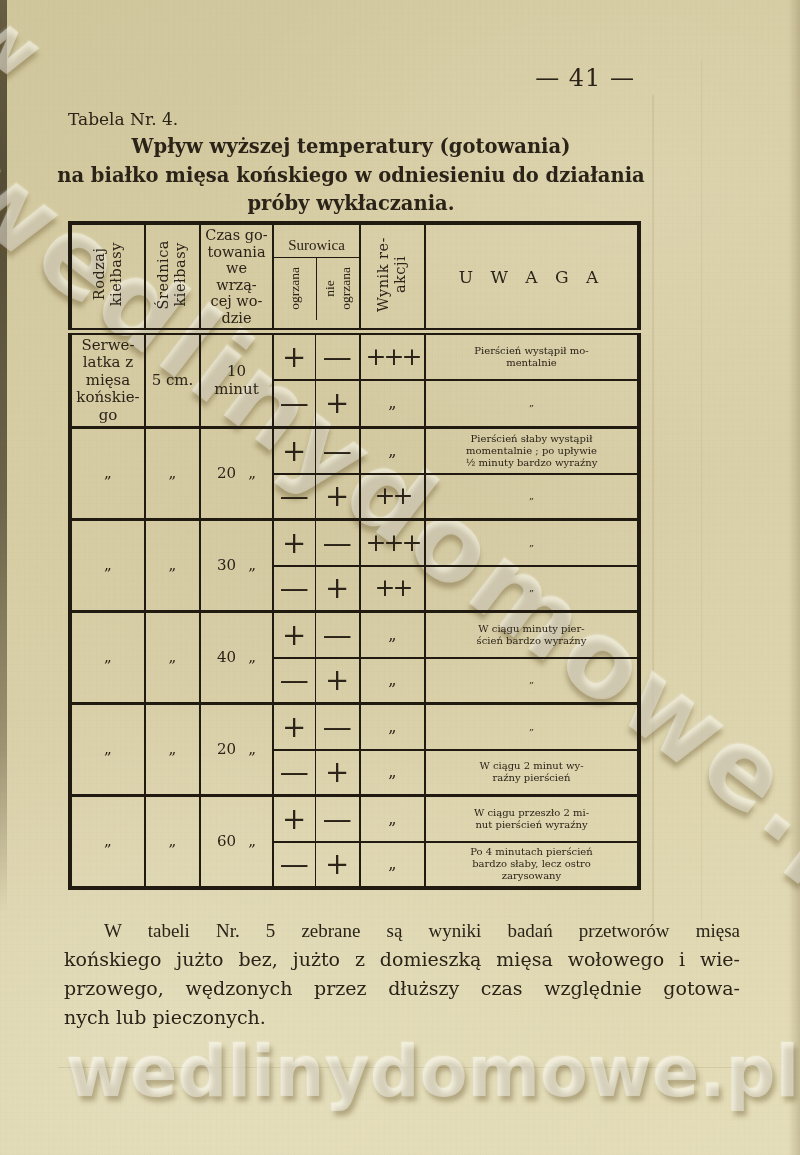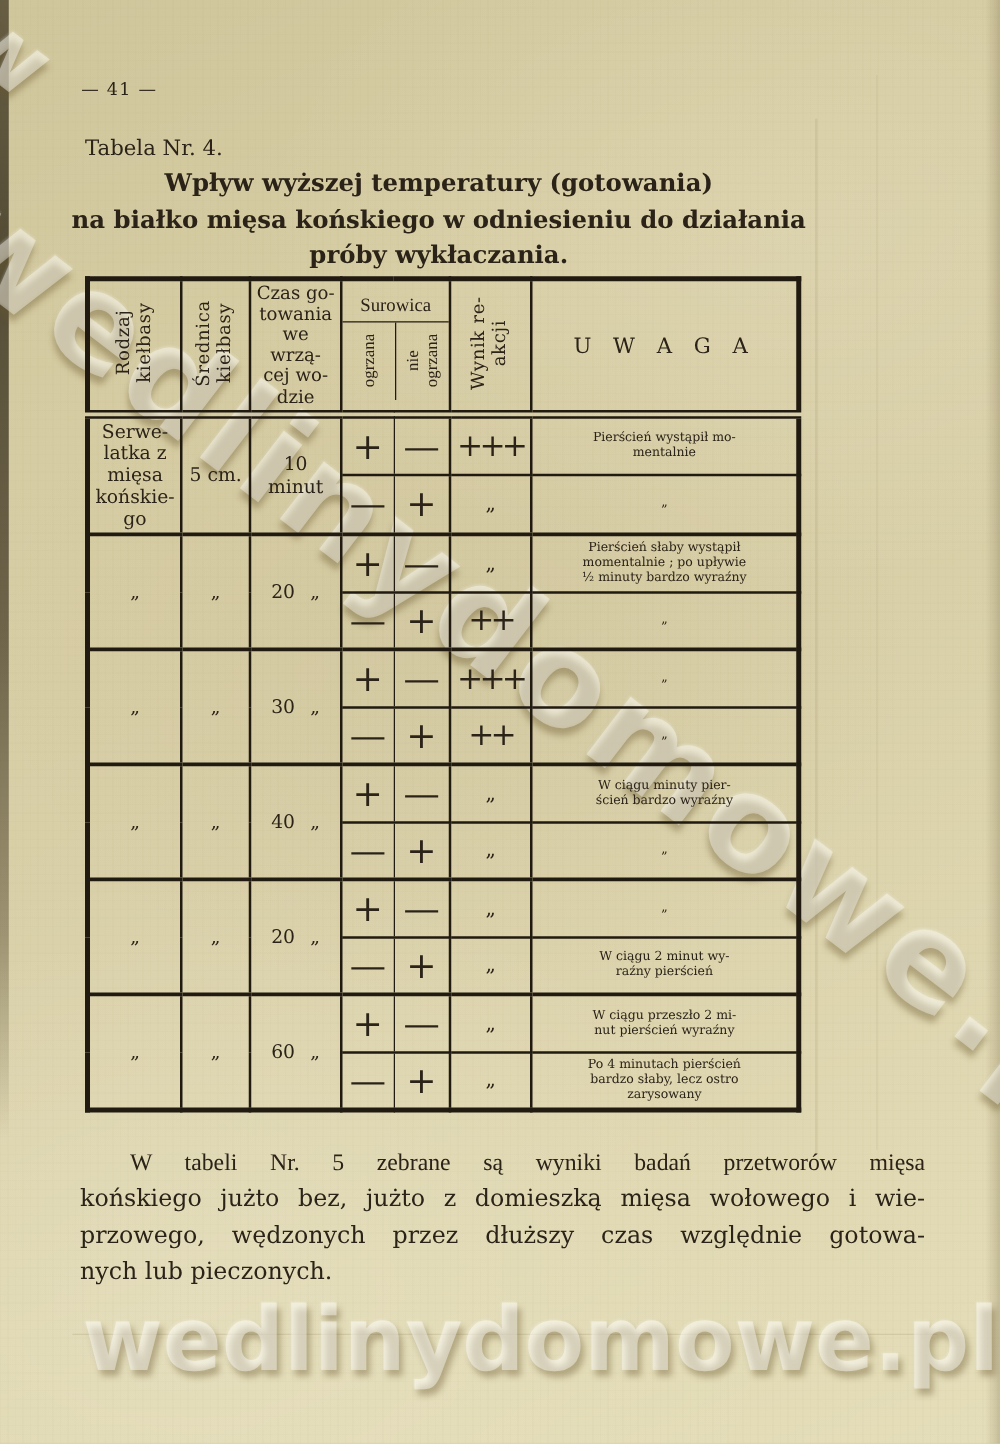--- a/index.html
+++ b/index.html
@@ -43,22 +43,22 @@
     text-shadow:3px 5px 5px rgba(104,88,46,0.40), -1px -1px 2px rgba(255,255,255,0.22);
     pointer-events:none;
   }
   .wm-diagonal{left:8px;top:126px;font-size:106px;letter-spacing:4px;
     transform:rotate(37.5deg);transform-origin:0 0;}
   .wm-corner{left:4px;top:-14px;font-size:74px;transform:rotate(37deg);transform-origin:0 0;
     color:rgba(255,255,249,0.42);}
   .wm-bottom{left:66px;top:1030px;font-size:71px;letter-spacing:0;
     transform:scaleX(0.98);transform-origin:0 0;color:rgba(255,255,250,0.44);}
   
-  .pagenum{position:absolute;top:64px;left:65px;width:570px;text-align:left;
-    font-size:14px;letter-spacing:1px;}
+  .pagenum{position:absolute;top:64px;left:65px;width:570px;text-align:right;
+    font-size:24px;letter-spacing:1px;}
   .tabela-label{position:absolute;top:109px;left:68px;font-size:17px;}
   .title-block{position:absolute;top:133px;left:40px;width:622px;text-align:center;
     font-size:19.5px;font-weight:bold;line-height:28.5px;}
   
   table.main{
     position:absolute;top:221px;left:68px;width:569px;
     border-collapse:collapse;table-layout:fixed;
     border:4px solid #201a10;
   }
   th,td{border:2px solid #201a10;padding:2px 3px;text-align:center;vertical-align:middle;}

